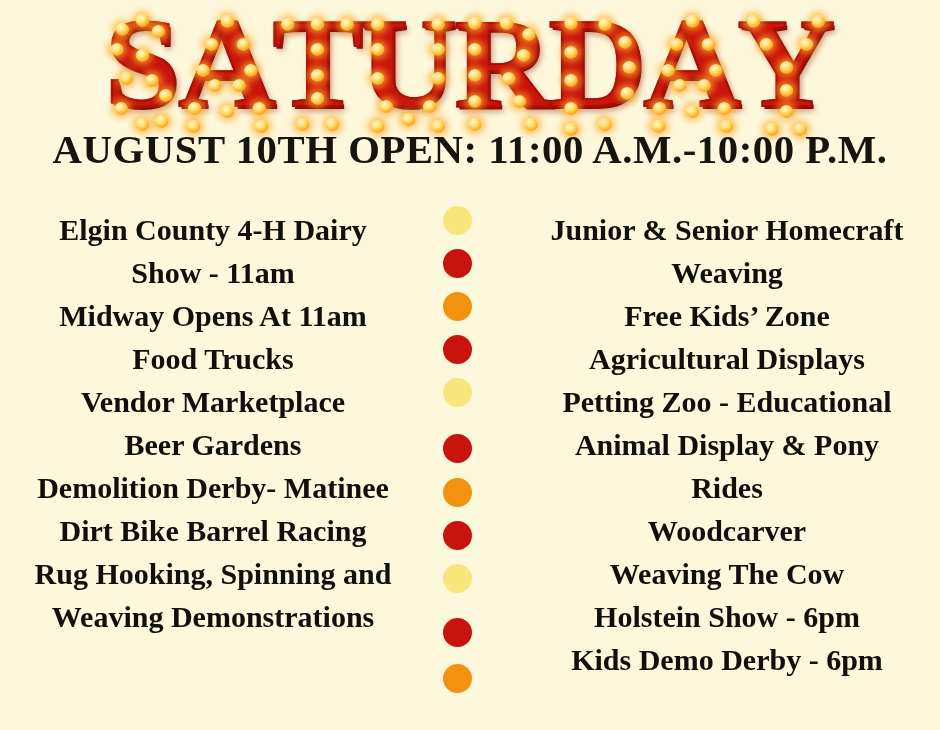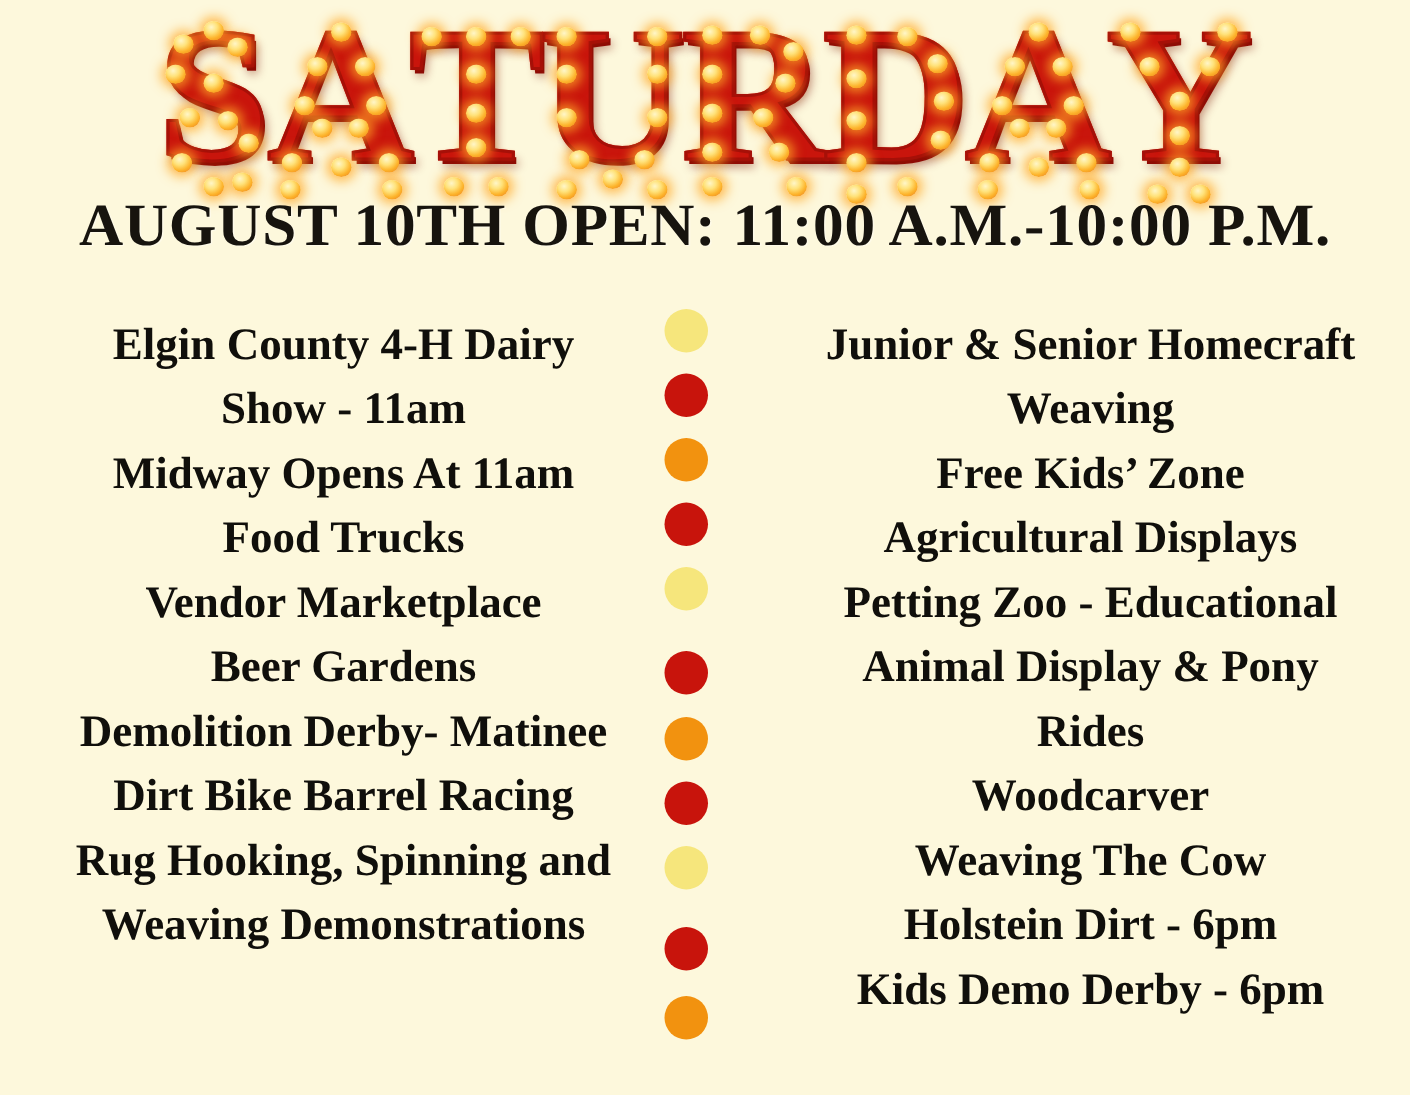--- a/index.html
+++ b/index.html
@@ -102,21 +102,21 @@
     display: flex;
     align-items: flex-start;
     justify-content: space-between;
   }
   .col {
     width: 426px;
     display: flex;
     flex-direction: column;
     align-items: center;
   }
-  .col-left  { padding-left: 16px; }
+  .col-left  { padding-left: 0; }
   .col-right { }
 
   .event-line {
     font-family: "Liberation Serif", "DejaVu Serif", serif;
     font-weight: bold;
     font-size: 30px;
     line-height: 43px;
     color: #100F0B;
     text-align: center;
     white-space: nowrap;
@@ -269,21 +269,21 @@
     <div class="col col-right" id="col-right">
         <div class="event-line">Junior &amp; Senior Homecraft</div>
         <div class="event-line">Weaving</div>
         <div class="event-line">Free Kids’ Zone</div>
         <div class="event-line">Agricultural Displays</div>
         <div class="event-line">Petting Zoo  - Educational</div>
         <div class="event-line">Animal Display &amp; Pony</div>
         <div class="event-line">Rides</div>
         <div class="event-line">Woodcarver</div>
         <div class="event-line">Weaving The Cow</div>
-        <div class="event-line">Holstein Dirt - 6pm</div>
+        <div class="event-line">Holstein Show - 6pm</div>
         <div class="event-line">Kids Demo Derby - 6pm</div>
       </div>
   </div>
 
   <div class="dot-strip" id="dot-strip">
       <div class="dot yellow" style="top: 8px;"></div>
       <div class="dot red" style="top: 51px;"></div>
       <div class="dot orange" style="top: 94px;"></div>
       <div class="dot red" style="top: 137px;"></div>
       <div class="dot yellow" style="top: 180px;"></div>

